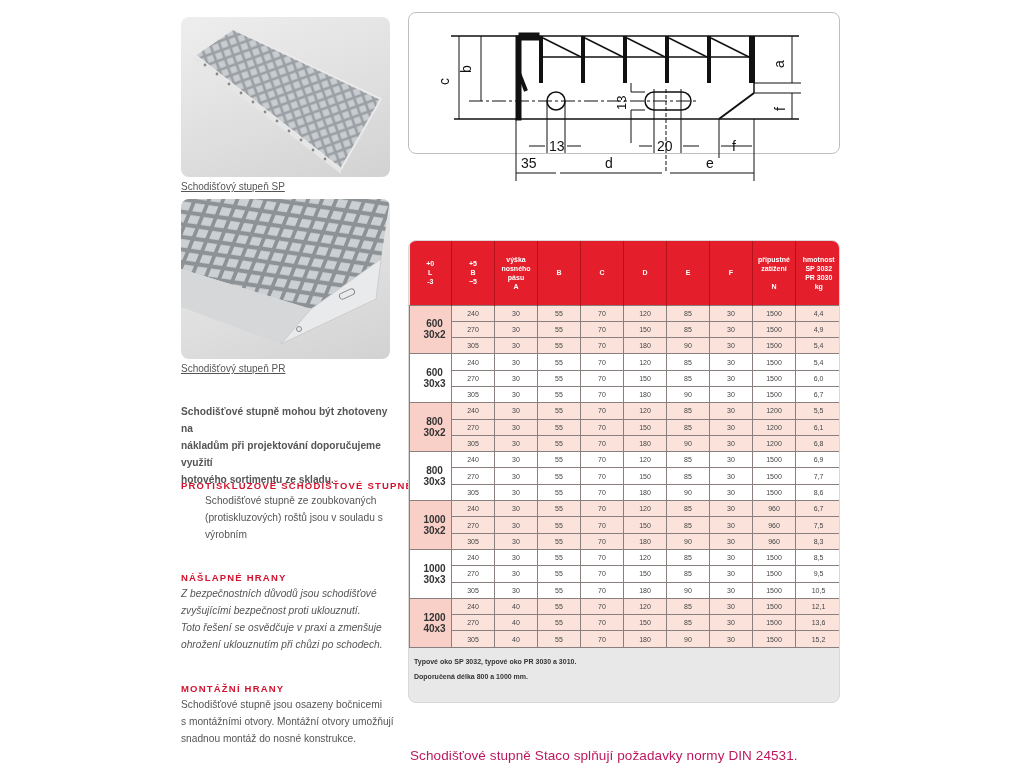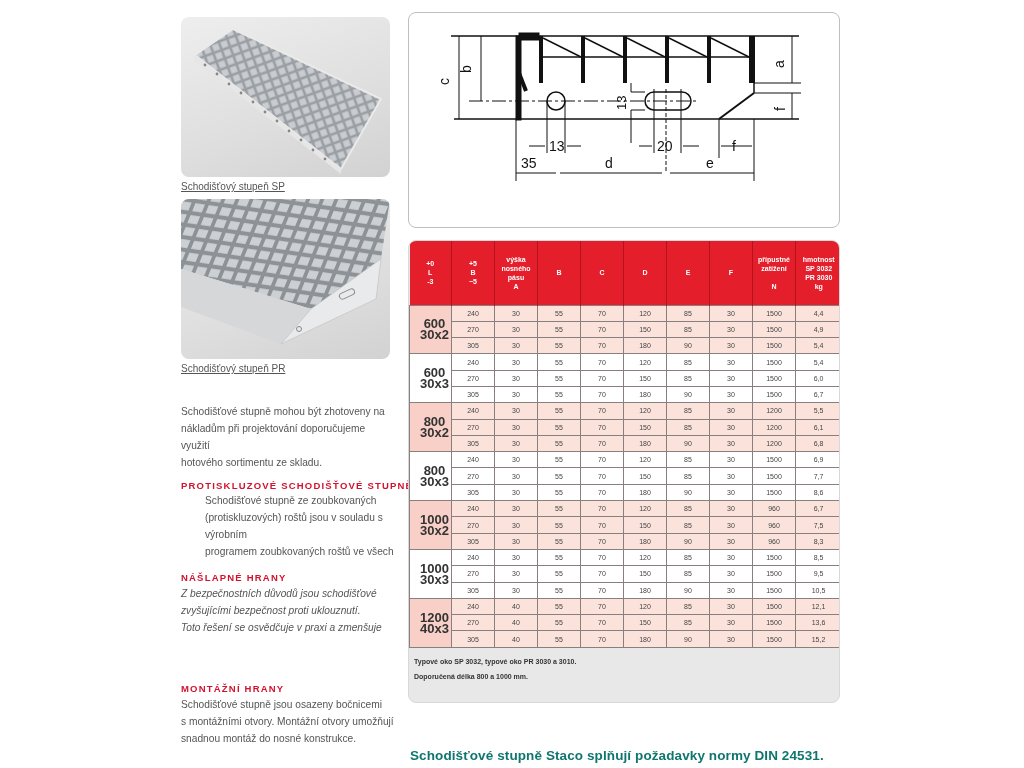--- a/index.html
+++ b/index.html
@@ -25,21 +25,21 @@
   .body-text {
     position: absolute; left: 181px; width: 215px; font-size: 10.2px; line-height: 17px; color: #555;
   }
   .section-heading {
     position: absolute; left: 181px; font-size: 9.5px; font-weight: bold; color: #d2122e;
     letter-spacing: 1.2px;
   }
 
   
   .diagram {
-    position: absolute; left: 408px; top: 12px; width: 432px; height: 216px;
+    position: absolute; left: 408px; top: 12px; width: 432px; height: 142px;
     border: 1px solid #bfbfbf; border-radius: 8px; background: #fff;
   }
   .diagram svg { position: absolute; left: 0; top: 0; }
 
   
   .spec-table-wrap {
     position: absolute; left: 408px; top: 240px; width: 432px; height: 463px;
     border-radius: 8px; overflow: hidden; background: #e8e8e8;
     border: 1px solid #d8d8d8;
   }
@@ -53,29 +53,29 @@
     line-height: 9px; padding: 0 2px;
   }
   table.spec th:last-child { border-right: none; }
   table.spec td {
     font-size: 7px; color: #444; text-align: center; height: 16.3px;
     border: 1px solid #8a7f7f; border-top: 1px solid #8a7f7f;
   }
   table.spec tr.grp-a td { background: #fbe3dc; }
   table.spec tr.grp-b td { background: #ffffff; }
   table.spec td.grp-label {
-    font-weight: bold; font-size: 13px; line-height: 11px; color: #333; padding-left: 8px;
+    font-weight: bold; font-size: 10px; line-height: 11px; color: #333; padding-left: 8px;
   }
   table.spec tr.grp-a td.grp-label { background: #f8d0c8; }
   .notes {
     padding: 6px 4px 0 5px; font-size: 7px; font-weight: bold; color: #333; line-height: 15px;
   }
 
   .footer-note {
-    position: absolute; left: 410px; top: 748px; font-size: 13.5px; font-weight: bold; color: #0f766e;
+    position: absolute; left: 410px; top: 748px; font-size: 13.5px; font-weight: normal; color: #be185d;
     letter-spacing: 0.1px;
   }
 </style>
 </head>
 <body>
 
 <div class="photo photo-sp">
   <svg width="209" height="160" viewBox="0 0 209 160">
     <defs>
       <pattern id="gridSP" width="9" height="9" patternUnits="userSpaceOnUse" patternTransform="rotate(-20)">
@@ -112,38 +112,38 @@
     </defs>
     <polygon points="0,0 209,0 200,60 130,110 0,70" fill="url(#gridPR)"></polygon>
     <polygon points="0,70 130,110 100,145 0,108" fill="#d5d7d9"></polygon>
     <polygon points="130,110 200,60 195,100 100,145" fill="#e9eaeb" stroke="#bdbdbd" stroke-width="0.6"></polygon>
     <rect x="158" y="92" width="16" height="6" rx="3" fill="none" stroke="#888" transform="rotate(-25 166 95)"></rect>
     <circle cx="118" cy="130" r="2.5" fill="none" stroke="#888"></circle>
   </svg>
 </div>
 <div class="caption caption-pr">Schodišťový stupeň PR</div>
 
-<div class="body-text" style="top:403px;">
+<div class="body-text" style="top:403px;font-weight:bold;">
   <div>Schodišťové stupně mohou být zhotoveny na</div>
   <div>nákladům při projektování doporučujeme využití</div>
   <div>hotového sortimentu ze skladu.</div>
 </div>
 
 <div class="section-heading" style="top:480px;">PROTISKLUZOVÉ SCHODIŠŤOVÉ STUPNĚ</div>
 <div class="body-text" style="top:492px;margin-left:24px;">
   <div>Schodišťové stupně ze zoubkovaných</div>
   <div>(protiskluzových) roštů jsou v souladu s výrobním</div>
-  <div>programem zoubkovaných roštů ve všech</div>
 </div>
 
 <div class="section-heading" style="top:572px;">NÁŠLAPNÉ HRANY</div>
 <div class="body-text" style="top:585px;font-style:italic;">
   <div>Z bezpečnostních důvodů jsou schodišťové</div>
   <div>zvyšujícími bezpečnost proti uklouznutí.</div>
   <div>Toto řešení se osvědčuje v praxi a zmenšuje</div>
+  <div>ohrožení uklouznutím při chůzi po schodech.</div>
 </div>
 
 <div class="section-heading" style="top:683px;">MONTÁŽNÍ HRANY</div>
 <div class="body-text" style="top:696px;">
   <div>Schodišťové stupně jsou osazeny bočnicemi</div>
   <div>s montážními otvory. Montážní otvory umožňují</div>
   <div>snadnou montáž do nosné konstrukce.</div>
 </div>
 
 <div class="diagram">

